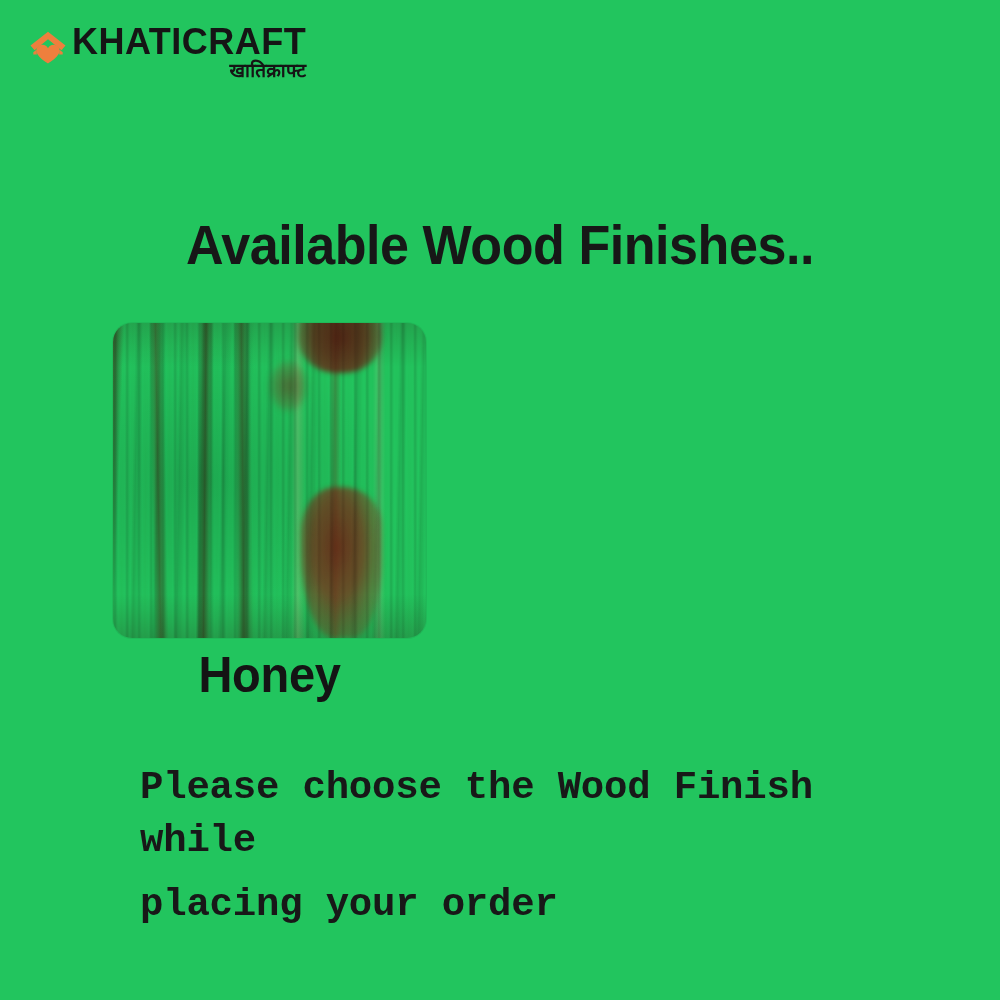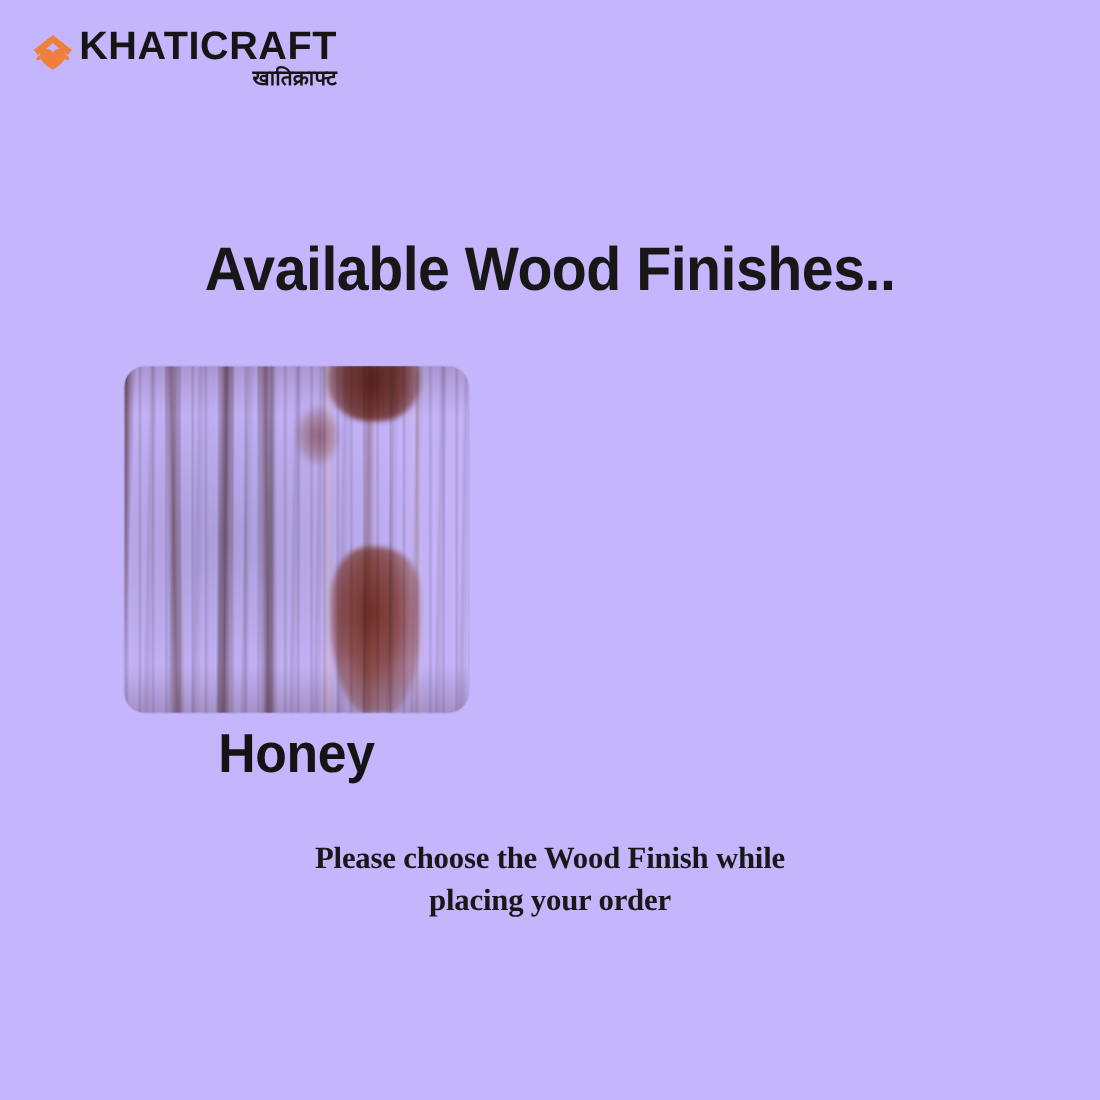--- a/index.html
+++ b/index.html
@@ -10,21 +10,21 @@
     height: 1000px;
     background: #ffffff;
     font-family: "Liberation Sans", sans-serif;
     overflow: hidden;
   }
 
   .page {
     position: relative;
     width: 1000px;
     height: 1000px;
-    background: #c4b5fd;
+    background: #22c55e;
   }
 
   
   .brand {
     position: absolute;
     left: 28px;
     top: 24px;
     display: flex;
     align-items: flex-start;
     gap: 4px;
@@ -77,21 +77,21 @@
   
   .swatch-row {
     position: absolute;
     left: 0;
     top: 323px;
     width: 1000px;
     height: 370px;
   }
   .swatch-cell {
     position: absolute;
-    top: 10px;
+    top: 0;
     width: 313px;
   }
   .swatch-cell.honey  { left: 113px; }
   .swatch-cell.walnut { left: 573px; }
 
   .swatch {
     position: relative;
     width: 313px;
     height: 315px;
     border-radius: 19px;
@@ -323,29 +323,29 @@
       radial-gradient(ellipse at 15% 50%, rgba(0,0,0,0.18) 0%, rgba(0,0,0,0) 55%);
   }
 
   
   .footer-note {
     position: absolute;
     left: 50%;
     top: 762px;
     transform: translateX(-50%);
     width: 720px;
-    text-align: center;
-    font-family: Liberation Serif, serif;
-    font-weight: 700;
-    font-size: 28px;
+    text-align: left;
+    font-family: Liberation Mono, monospace;
+    font-weight: 700;
+    font-size: 39px;
     line-height: 1.35;
     color: #181818;
     letter-spacing: -0.2px;
   }
-  .footer-note .l2 { display: block; }
+  .footer-note .l2 { display: block; margin-top: 12px; }
 </style>
 </head>
 <body>
 
 <div class="page">
 
   <div class="brand">
     <span class="brand-mark">
       <svg viewBox="0 0 64 64" width="40" height="40" aria-hidden="true">
 

